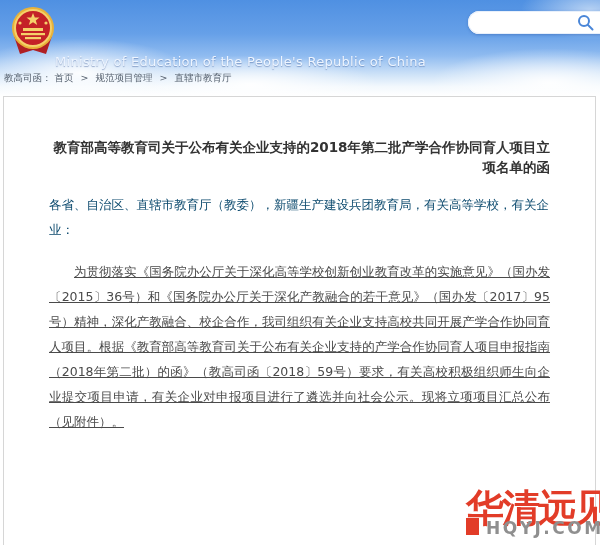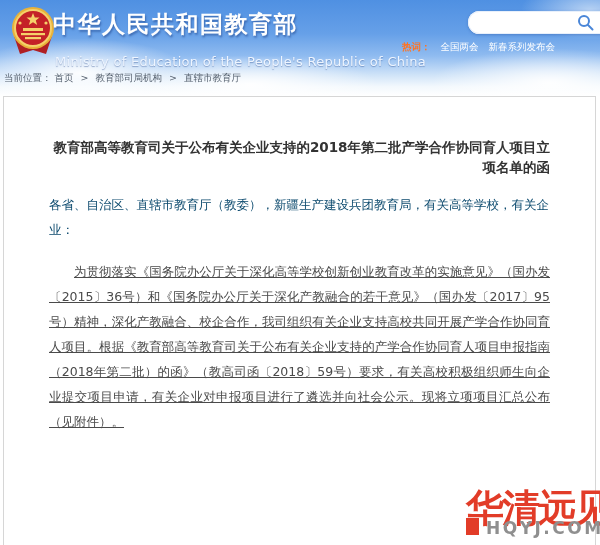--- a/index.html
+++ b/index.html
@@ -116,42 +116,36 @@
     <circle cx="23" cy="22" r="18" fill="#c42127"></circle>
     <circle cx="23" cy="22" r="18" fill="none" stroke="#f5d06a" stroke-width="2"></circle>
     <polygon points="23,7 24.8,11.5 29.5,11.5 25.8,14.4 27.2,19 23,16.2 18.8,19 20.2,14.4 16.5,11.5 21.2,11.5" fill="#f5d06a"></polygon>
     <rect x="13" y="22" width="20" height="3" fill="#f5d06a"></rect>
     <rect x="11" y="27" width="24" height="2.2" fill="#f5d06a"></rect>
     <rect x="15" y="31" width="16" height="2.2" fill="#f5d06a"></rect>
     <circle cx="10" cy="17" r="1.6" fill="#f5d06a"></circle>
     <circle cx="36" cy="17" r="1.6" fill="#f5d06a"></circle>
   </svg>
 
-  <div class="site-title">中华人民共和国教育部</div>
   <div class="site-sub">Ministry of Education of the People's Republic of China</div>
 
   <div class="search">
     <input type="text" placeholder="" style="">
     <svg class="mag" viewBox="0 0 17 17">
       <circle cx="7" cy="7" r="5" fill="none" stroke="#4a86d8" stroke-width="2"></circle>
       <line x1="11" y1="11" x2="15.5" y2="15.5" stroke="#4a86d8" stroke-width="2" stroke-linecap="round"></line>
     </svg>
   </div>
 
-  <div class="hotwords">
-    <span class="label">热词：</span>
-    <span class="hw">全国两会</span>
-    <span class="hw">新春系列发布会</span>
-  </div>
 
   <div class="breadcrumb">
-    <span>当前位置：</span>
+    <span>教高司函：</span>
     <span class="bc-link">首页</span>
     <span class="sep">&gt;</span>
-    <span class="bc-link">教育部司局机构</span>
+    <span class="bc-link">规范项目管理</span>
     <span class="sep">&gt;</span>
     <span class="bc-link">直辖市教育厅</span>
   </div>
 </div>
 
 <div class="content">
   <div class="doc-title">教育部高等教育司关于公布有关企业支持的2018年第二批产学合作协同育人项目立项名单的函</div>
 
   <div class="salutation">各省、自治区、直辖市教育厅（教委），新疆生产建设兵团教育局，有关高等学校，有关企业：</div>
 

